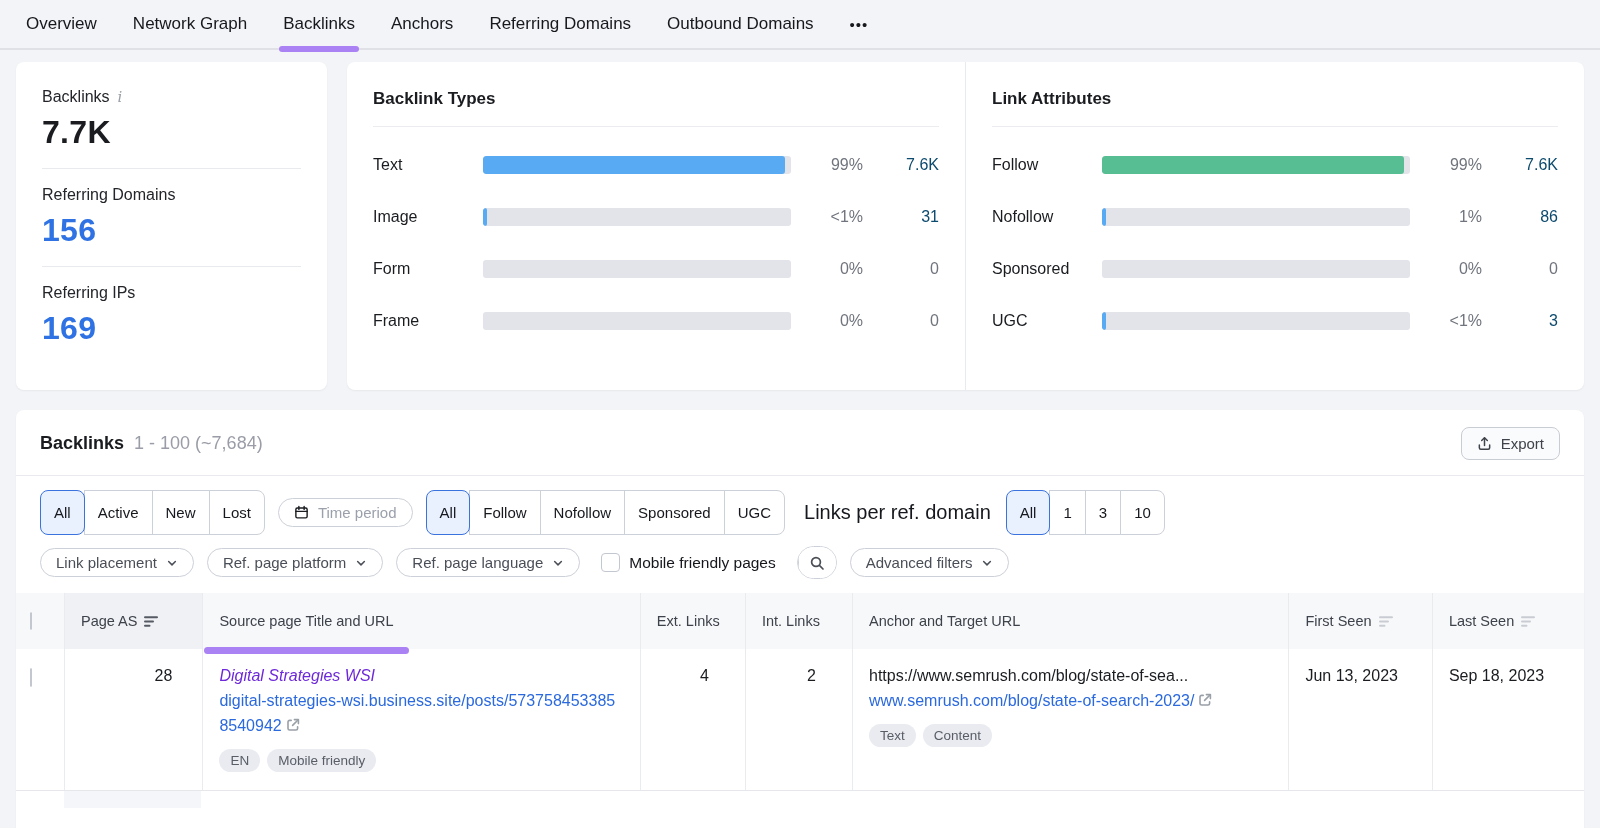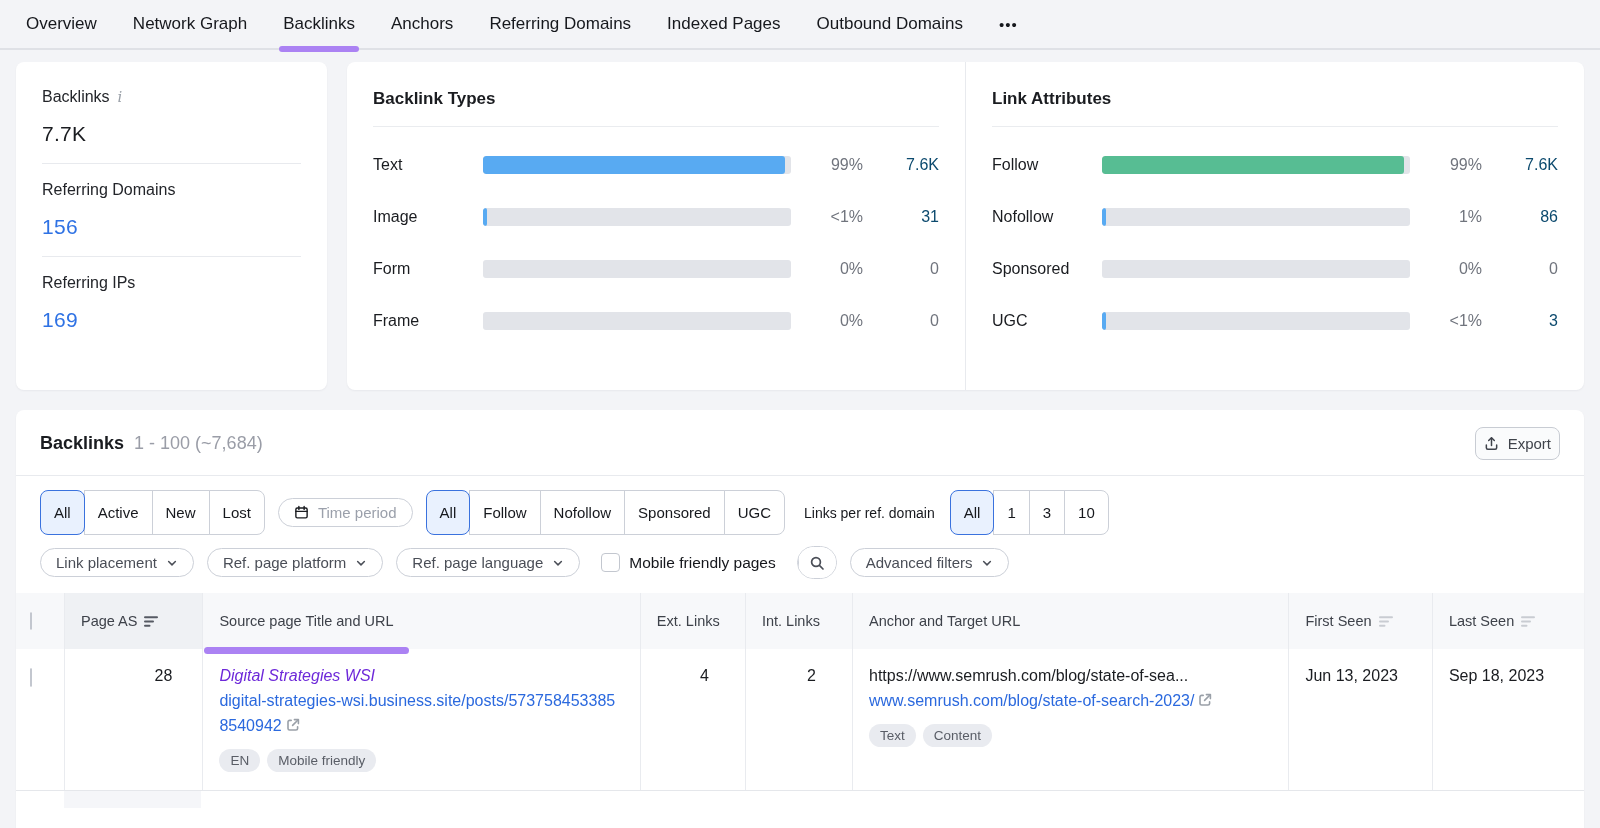--- a/index.html
+++ b/index.html
@@ -14,21 +14,21 @@
   .nav-tab.active::after { content:""; position:absolute; left:-4px; right:-4px; bottom:-4px;
              height:6px; border-radius:3px; background:#ab82f3; }
   .nav-more { font-size:15px; letter-spacing:1px; color:#16181d; cursor:pointer; }
 
   
   .cards-row { display:flex; gap:20px; margin:12px 16px 0 16px; }
   .card { background:#ffffff; border-radius:8px; box-shadow:0 1px 2px rgba(25,28,33,.05); }
   .summary-card { width:311px; height:328px; padding:26px 26px; flex:none; }
   .metric-label { font-size:16px; color:#23252a; display:flex; align-items:center; gap:8px; }
   .info-i { font-family:"DejaVu Serif", serif; font-style:italic; color:#9aa0a8; font-size:15px; cursor:pointer; }
-  .metric-value { font-size:21px; font-weight:normal; margin-top:16px; letter-spacing:.3px; }
+  .metric-value { font-size:32px; font-weight:bold; margin-top:8px; letter-spacing:.3px; }
   .metric-value.blue { color:#2f72e4; }
   .summary-div { border:none; border-top:1px solid #e8eaee; margin:17px 0; }
 
   .types-card { flex:1; height:328px; display:flex; }
   .half { flex:1; padding:0 26px; min-width:0; }
   .half + .half { border-left:1px solid #e8eaee; }
   .half-title { font-size:17px; font-weight:bold; padding:27px 0 17px 0; border-bottom:1px solid #eaecef; }
   .bar-rows { padding-top:12px; }
   .bar-row { display:grid; grid-template-columns:96px 1fr 58px 62px; align-items:center;
              gap:14px; height:52px; }
@@ -38,37 +38,37 @@
   .bar-pct { font-size:16px; color:#70747d; text-align:right; }
   .bar-count { font-size:16px; text-align:right; color:#70747d; }
   .bar-count.link { color:#0c4a6e; cursor:pointer;text-align:right; }
 
   
   .table-card { margin:20px 16px 0 16px; height:600px; overflow:hidden; }
   .tc-header { display:flex; align-items:center; padding:17px 24px 15px 24px; }
   .tc-title { font-size:18px; font-weight:bold; }
   .tc-range { font-size:18px; color:#9a9da7; margin-left:10px; }
   .export-btn { margin-left:auto; display:flex; align-items:center; gap:9px; border:1px solid #c8ccd3;
-                border-radius:8px; padding:7px 8px; font-size:15px; color:#3f434b; background:#fafbfc; cursor:pointer; }
+                border-radius:8px; padding:7px 15px; font-size:15px; color:#3f434b; background:#fafbfc; cursor:pointer; }
   .tc-divider { border-top:1px solid #e8eaee; }
 
   .filters { padding:14px 24px 14px 24px; }
   .f-row { display:flex; align-items:center; gap:13px; }
   .f-row + .f-row { margin-top:11px; }
   .seg { display:inline-flex; }
   .seg-item { border:1px solid #ccd0d8; background:#fff; padding:13px 13px; font-size:15px; color:#16181d;
               margin-left:-1px; cursor:pointer; position:relative; }
   .seg-item:first-child { border-radius:8px 0 0 8px; margin-left:0; }
   .seg-item:last-child { border-radius:0 8px 8px 0; }
   .seg-item.sel { background:#e9f1fe; border-color:#3a72de; z-index:1; border-radius:8px; }
   .pill { display:inline-flex; align-items:center; gap:9px; border:1px solid #ccd0d8; border-radius:17px;
           background:#fff; padding:5px 15px; font-size:15px; cursor:pointer;justify-content:center; }
   .pill .ph { color:#9ba0ab; }
   .pill .lbl { color:#4a4e57; }
-  .inline-label { font-size:14px; color:#16181d; margin:0 2px 0 6px;text-align:center; }
+  .inline-label { font-size:20px; color:#16181d; margin:0 2px 0 6px;text-align:center; }
   .chk { width:19px; height:19px; border:1.5px solid #c3c7cf; border-radius:4px; background:#fff; cursor:pointer; flex:none; }
   .chk-wrap { display:flex; align-items:center; gap:9px; margin-left:8px; }
   .chk-label { font-size:15.5px; color:#15171c; }
   .search { display:inline-flex; align-items:stretch; border:1px solid #ccd0d8; border-radius:17px;
             background:#fff; overflow:hidden; height:33px; }
   .search input { border:none; outline:none; font-size:15px; padding:0 14px; width:212px;
                   font-family:"Liberation Sans", sans-serif; color:#16181d; }
   .search input::placeholder { color:#9ba0ab; }
   .search-btn { width:38px; display:flex; align-items:center; justify-content:center;
                 border-left:1px solid #ccd0d8; cursor:pointer; background:#fff; }
@@ -99,21 +99,20 @@
 </style>
 </head>
 <body>
 
 <div class="nav">
   <div class="nav-tab">Overview</div>
   <div class="nav-tab">Network Graph</div>
   <div class="nav-tab active">Backlinks</div>
   <div class="nav-tab">Anchors</div>
   <div class="nav-tab">Referring Domains</div>
-  <div class="nav-tab">Indexed Pages</div>
   <div class="nav-tab">Outbound Domains</div>
   <div class="nav-more">•••</div>
 </div>
 
 <div class="cards-row">
   <div class="card summary-card">
     <div class="metric-label">
       <span>Backlinks</span>
       <span class="info-i">i</span>
     </div>

